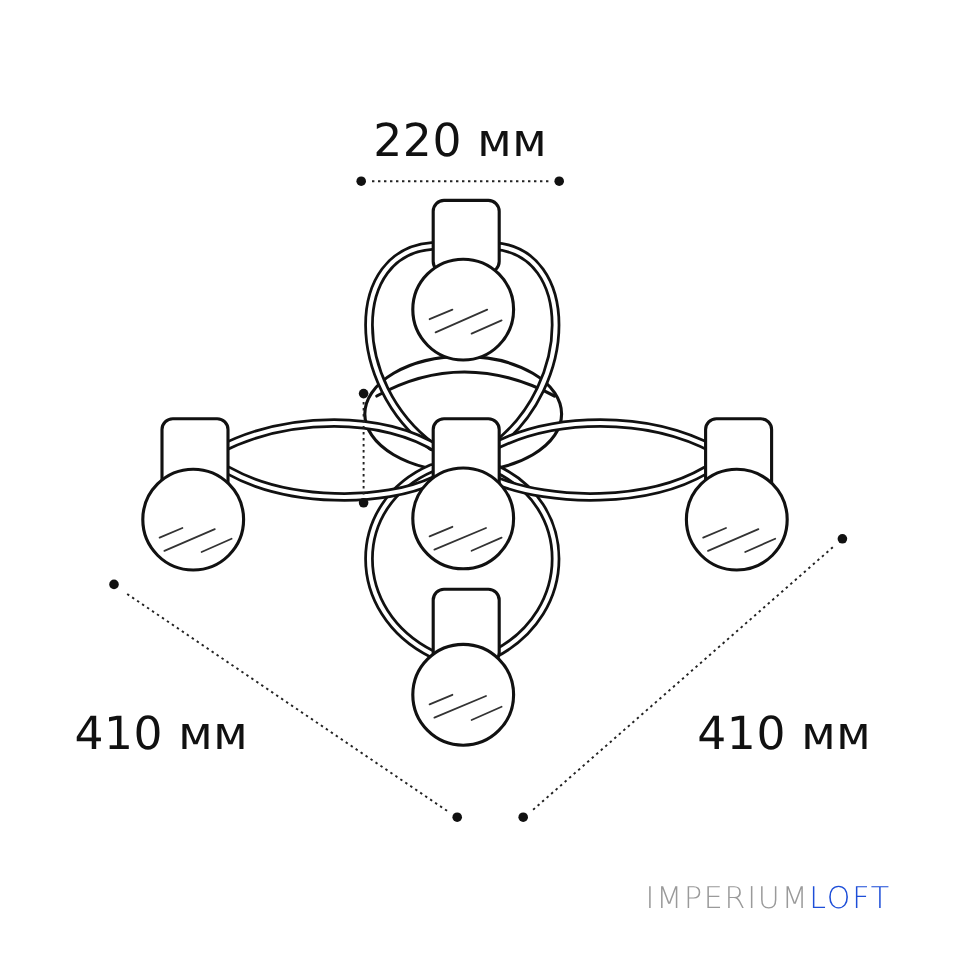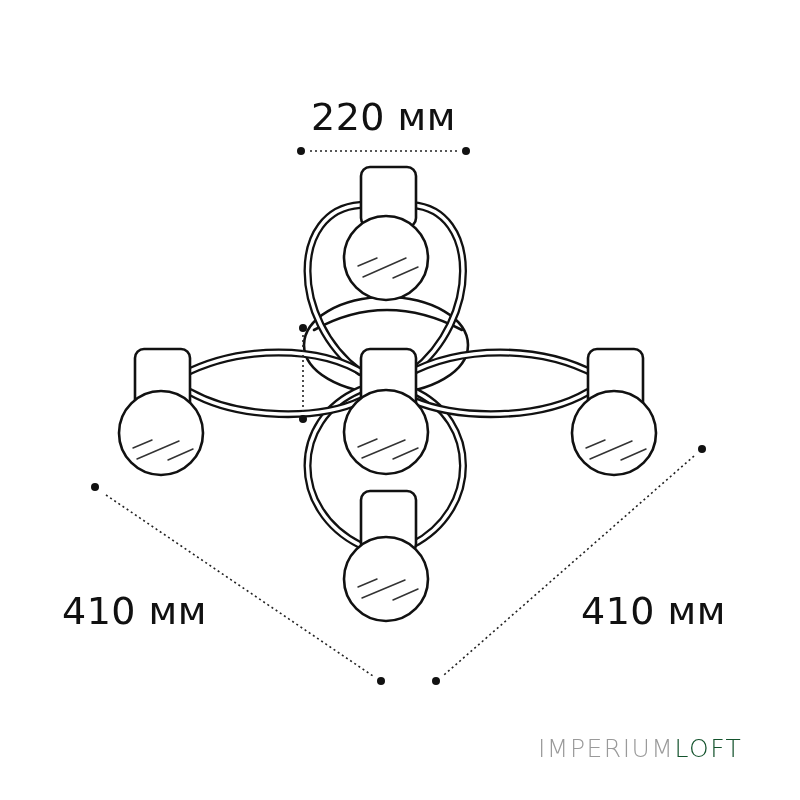--- a/index.html
+++ b/index.html
@@ -19,21 +19,21 @@
       position: absolute;
       left: 538px; top: 736px;
       font-family: "DejaVu Sans", sans-serif;
       font-size: 25px;
       font-weight: 300;
       letter-spacing: 1.5px;
       white-space: nowrap;
       line-height: 1;
     }
     .logo .part1 { color: #9a9a9a; margin-top: 37px; }
-    .logo .part2 { color: #14532d; }
+    .logo .part2 { color: #1d4ed8; }
     .stroke { fill: none; stroke: #111; stroke-width: 2.6; stroke-linecap: round; stroke-linejoin: round; }
     .fillw { fill: #ffffff; stroke: #111; stroke-width: 2.6; }
     .glare { stroke: #333; stroke-width: 1.5; stroke-linecap: round; fill: none; }
     .arm-outer { fill: none; stroke: #111; stroke-width: 8; stroke-linecap: round; }
     .arm-inner { fill: none; stroke: #ffffff; stroke-width: 3.4; stroke-linecap: round; }
     .dimline { stroke: #222; stroke-width: 1.6; stroke-dasharray: 2 3; fill: none; }
     .dot { fill: #111; }
   </style>
 </head>
 <body>

